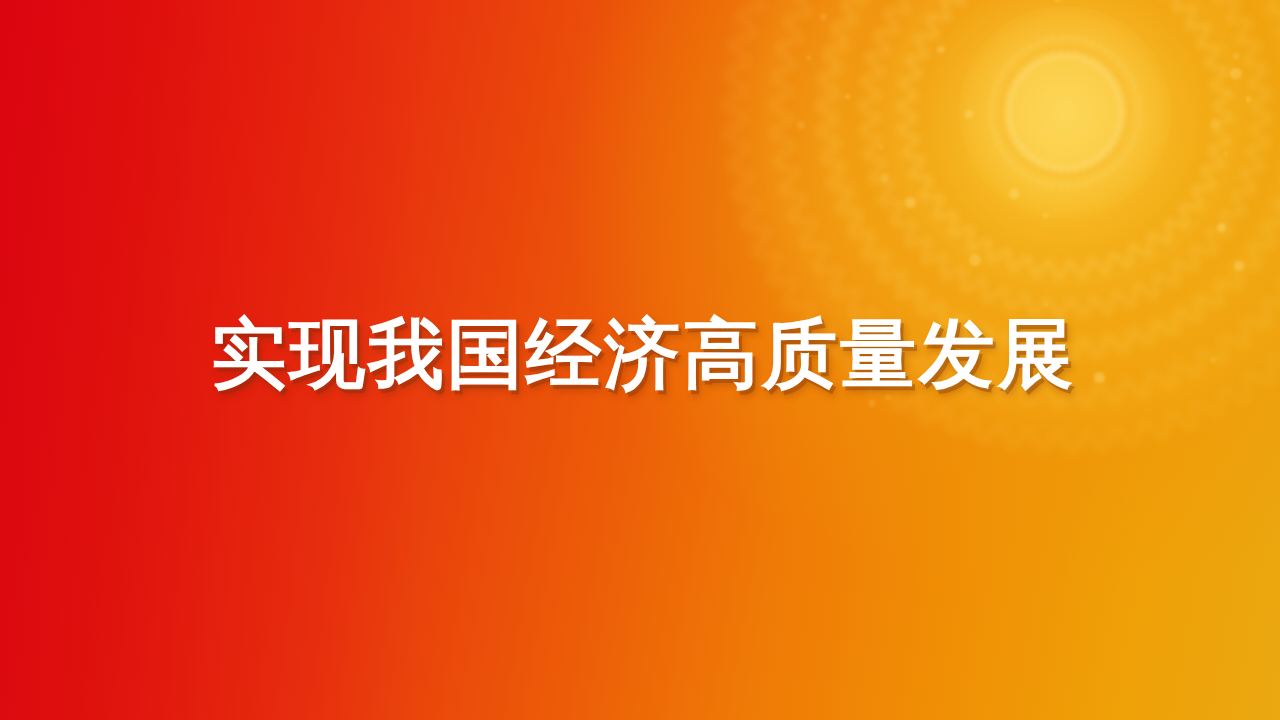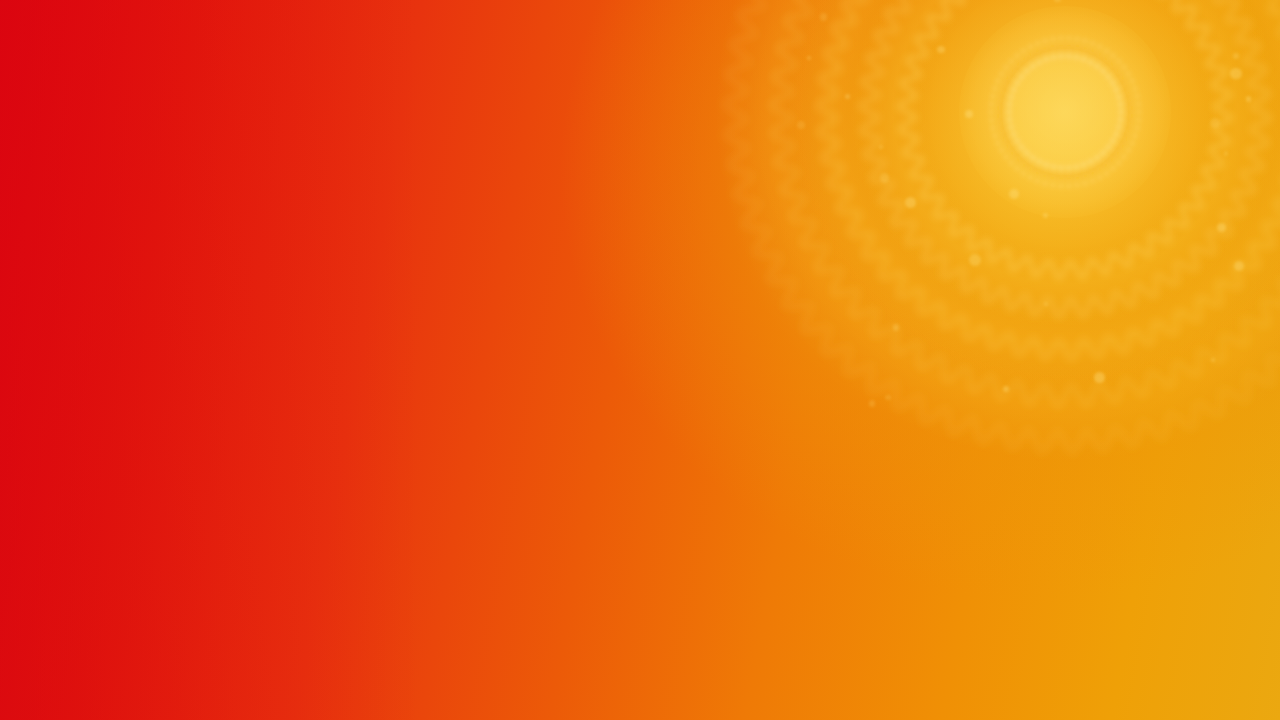--- a/index.html
+++ b/index.html
@@ -403,15 +403,16 @@
       <div class="dot" style="left: 845.209px; top: 93.69px; width: 5.23169px; height: 5.23169px; opacity: 0.59;"></div>
       <div class="dot" style="left: 1210.04px; top: 118.017px; width: 9.77427px; height: 9.77427px; opacity: 0.35;"></div>
       <div class="dot" style="left: 819.777px; top: 13.1959px; width: 7.70768px; height: 7.70768px; opacity: 0.32;"></div>
       <div class="dot" style="left: 904.573px; top: 197.176px; width: 11.1657px; height: 11.1657px; opacity: 0.66;"></div>
       <div class="dot" style="left: 1044.3px; top: 302.012px; width: 4.17879px; height: 4.17879px; opacity: 0.48;"></div>
       <div class="dot" style="left: 1223.64px; top: 150.883px; width: 4.73411px; height: 4.73411px; opacity: 0.44;"></div>
       <div class="dot" style="left: 1216.87px; top: 223.236px; width: 8.69689px; height: 8.69689px; opacity: 0.71;"></div>
     </div>
 
   <div id="title-block">
+    <div id="line-2">实现我国经济高质量发展</div>
   </div>
 
 </div>
 
 </body></html>

